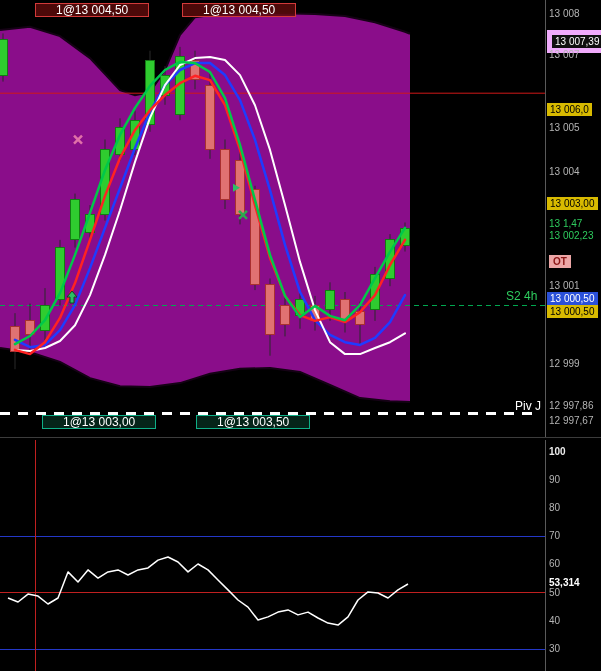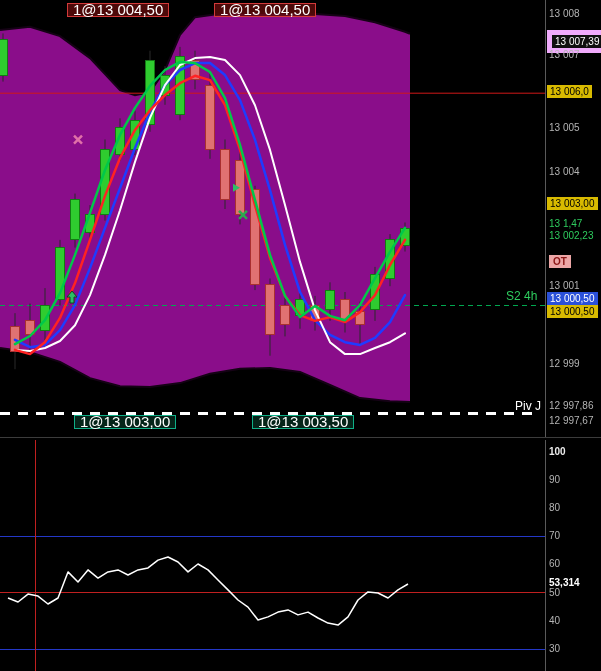--- a/index.html
+++ b/index.html
@@ -16,22 +16,22 @@
               border-top:1px solid #3c3c3c;}
   .ax-item{position:absolute;left:3px;height:13px;line-height:13px;font-size:10px;
            color:#b4b4b4;white-space:nowrap;}
   .ax-item.yellow{background:#d8ba00;color:#000;padding:0 3px;left:1px;}
   .ax-item.blue{background:#2a50d8;color:#fff;padding:0 3px;left:1px;}
   .ax-item.green{color:#2ecc5e;}
   .ax-item.box{border:5px solid #f0abfc;background:#101010;color:#fff;padding:0 3px;left:1px;}
   .ax-item.badge{background:#eca6a6;color:#8a1515;font-weight:bold;padding:0 4px;}
   .ax-item.major{color:#ececec;font-weight:bold;}
   .ax-item.current{color:#fff;font-weight:bold;}
-  .order-flag{position:absolute;z-index:3;font-size:15px;line-height:12px;padding:0 5px;
-              color:#fff;white-space:nowrap;border:1px solid;margin-left:32px;}
+  .order-flag{position:absolute;z-index:3;font-size:12px;line-height:12px;padding:0 20px;
+              color:#fff;white-space:nowrap;border:1px solid;}
   .order-flag.sell{top:3px;border-color:#d23a3a;background:rgba(90,10,10,0.85);}
   .order-flag.buy{top:415px;border-color:#0faf87;background:rgba(6,40,28,0.9);}
   .level-label{position:absolute;z-index:2;font-size:12px;line-height:10px;white-space:nowrap;}
   .s2-label{left:506px;top:291px;color:#2ecc5e;}
   .piv-label{left:515px;top:401px;color:#fff;}
 </style>
 </head>
 <body>
 
 <div class="screen">
@@ -107,28 +107,28 @@
         <path d="M74 135.5200000000281 L82 143.5200000000281 M82 135.5200000000281 L74 143.5200000000281" stroke="#e070a8" stroke-width="2.5" fill="none"></path>
         <path d="M239 210.78999999998595 L247 218.78999999998595 M247 210.78999999998595 L239 218.78999999998595" stroke="#2da84f" stroke-width="2.5" fill="none"></path>
         <path d="M72 291.0080000000253 L77 297.0080000000253 L74 297.0080000000253 L74 303.0080000000253 L70 303.0080000000253 L70 297.0080000000253 L67 297.0080000000253 Z" fill="#2dbf66" stroke="#0a4a20" stroke-width="1"></path>
         <path d="M233 183.7700000000281 L240 187.7700000000281 L233 191.7700000000281 Z" fill="#2dbf66"></path>
       </svg>
     <div class="level-label s2-label">S2 4h</div>
     <div class="level-label piv-label">Piv J</div>
     <div class="order-flag sell" style="left: 35px;">1@13 004,50</div>
     <div class="order-flag sell" style="left: 182px;">1@13 004,50</div>
     <div class="order-flag buy" style="left: 42px;">1@13 003,00</div>
-    <div class="order-flag buy" style="left: 220px;">1@13 003,50</div>
+    <div class="order-flag buy" style="left: 196px;">1@13 003,50</div>
   </div>
 
   <div class="price-axis" id="price-axis">
       <div class="ax-item plain" style="top: 7px;">13 008</div>
       <div class="ax-item box" style="top: 30px;">13 007,39</div>
       <div class="ax-item plain" style="top: 48px;">13 007</div>
-      <div class="ax-item yellow" style="top: 85px;">13 006,0</div>
+      <div class="ax-item yellow" style="top: 103px;">13 006,0</div>
       <div class="ax-item plain" style="top: 121px;">13 005</div>
       <div class="ax-item plain" style="top: 165px;">13 004</div>
       <div class="ax-item yellow" style="top: 197px;">13 003,00</div>
       <div class="ax-item green" style="top: 217px;">13 1,47</div>
       <div class="ax-item green" style="top: 229px;">13 002,23</div>
       <div class="ax-item badge" style="top: 255px;">OT</div>
       <div class="ax-item plain" style="top: 279px;">13 001</div>
       <div class="ax-item blue" style="top: 292px;">13 000,50</div>
       <div class="ax-item yellow" style="top: 305px;">13 000,50</div>
       <div class="ax-item plain" style="top: 357px;">12 999</div>

